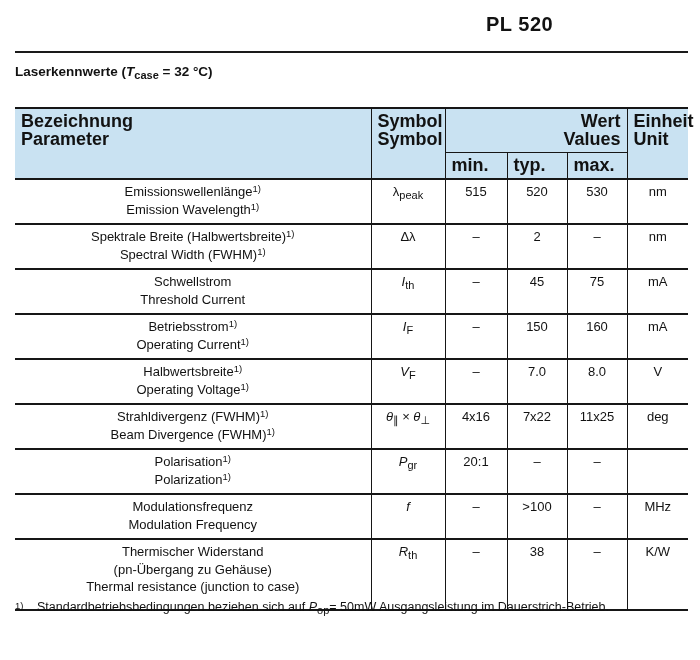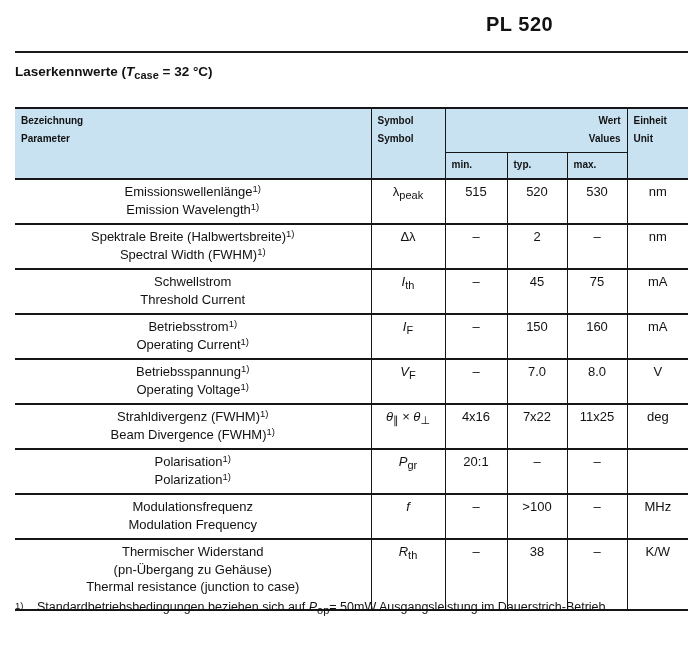--- a/index.html
+++ b/index.html
@@ -35,21 +35,21 @@
   }
   col.c-param  { width: 356px; }
   col.c-symbol { width: 74px; }
   col.c-min    { width: 62px; }
   col.c-typ    { width: 60px; }
   col.c-max    { width: 60px; }
   col.c-unit   { width: 61px; }
 
   .chars th {
     background: #c9e2f2;
-    font-size: 10px; font-weight: bold;
+    font-size: 18px; font-weight: bold;
     text-align: left; vertical-align: top;
     padding: 3px 6px 0 6px;
     line-height: 18px;
   }
   .chars tr.hA th { height: 40px; }
   .chars tr.hB th { height: 22px; border-top: 1.5px solid #161616; }
   .chars th.values-head { text-align: right; margin-left: 32px; }
   .chars .bl { border-left: 1.5px solid #161616; }
 
   .chars tbody td {
@@ -167,21 +167,21 @@
             <div><span>Operating Current</span><sup>1)</sup></div>
           </td>
           <td class="bl"><span class="it">I</span><sub>F</sub></td>
           <td class="bl">–</td>
           <td class="bl">150</td>
           <td class="bl">160</td>
           <td class="bl">mA</td>
         </tr>
         <tr>
           <td>
-            <div><span>Betriebsspannung</span><sup>1)</sup></div>
+            <div><span>Halbwertsbreite</span><sup>1)</sup></div>
             <div><span>Operating Voltage</span><sup>1)</sup></div>
           </td>
           <td class="bl"><span class="it">V</span><sub>F</sub></td>
           <td class="bl">–</td>
           <td class="bl">7.0</td>
           <td class="bl">8.0</td>
           <td class="bl">V</td>
         </tr>
         <tr>
           <td>

